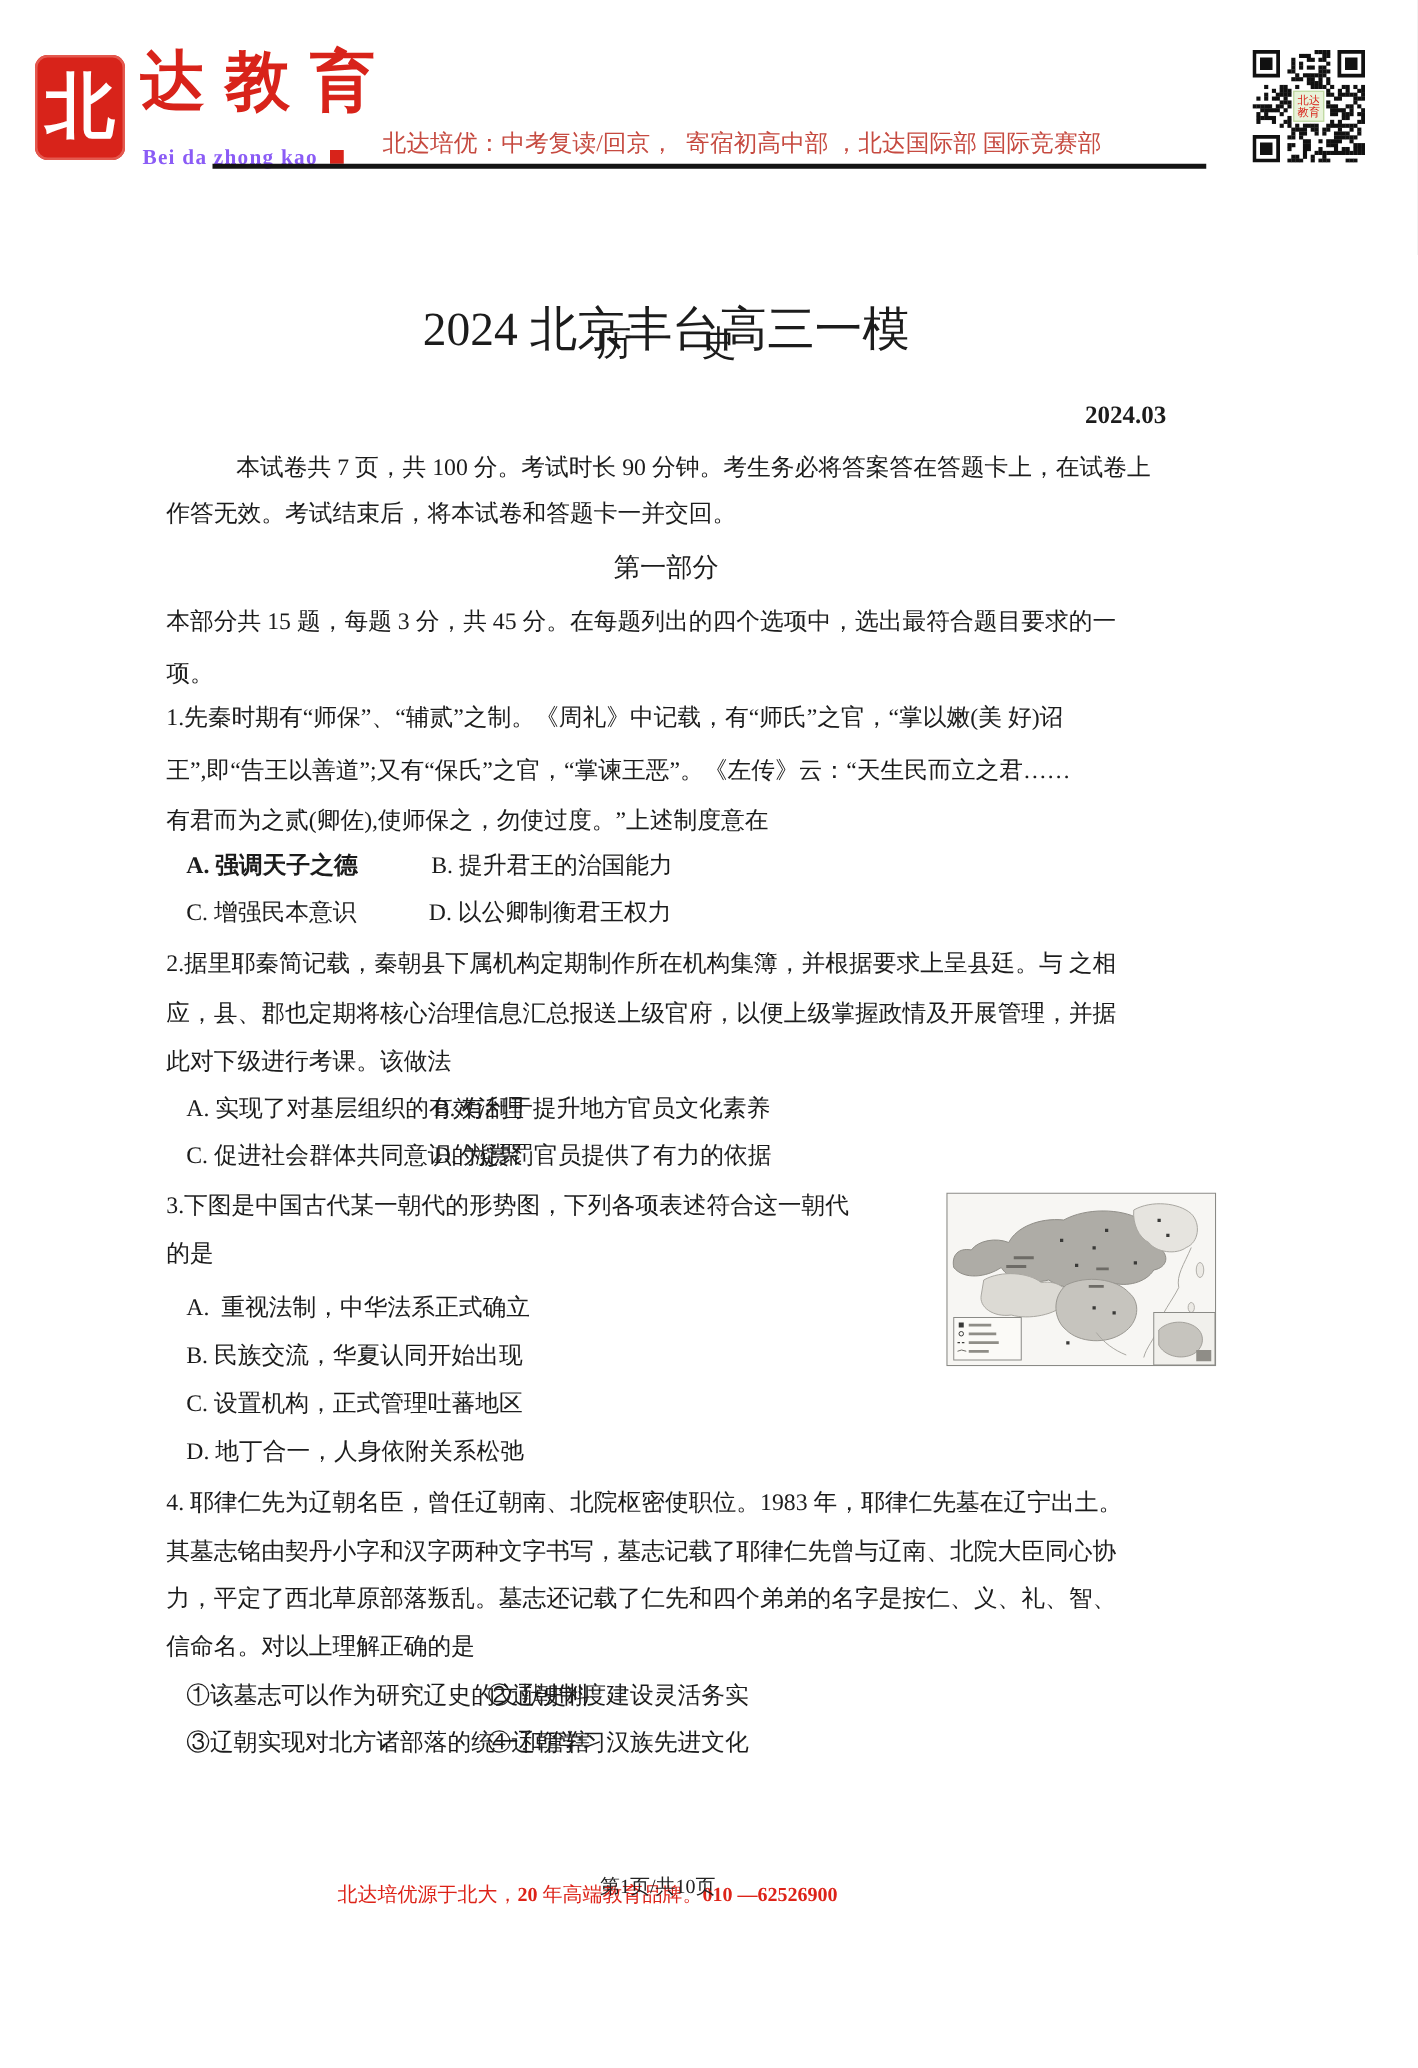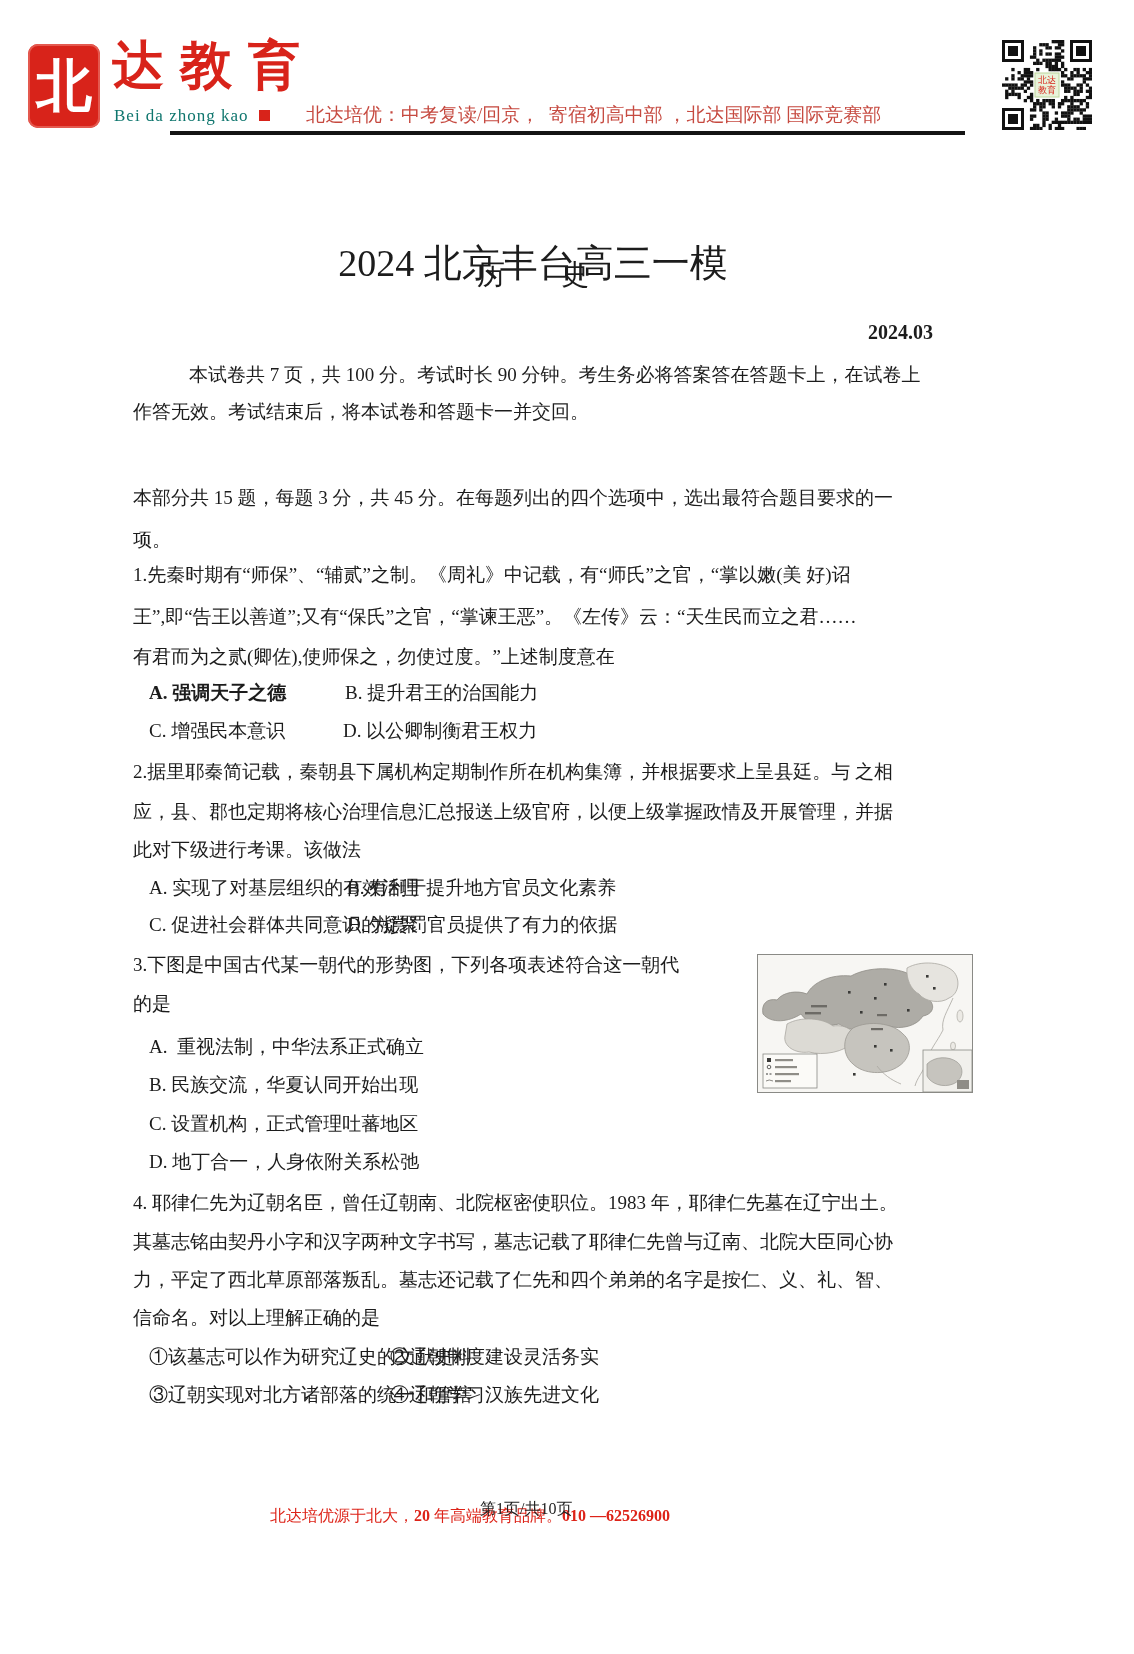--- a/index.html
+++ b/index.html
@@ -12,21 +12,21 @@
     position:absolute;left:28px;top:44px;width:72px;height:84px;background:#d8231a;
     border-radius:10px;display:flex;align-items:center;justify-content:center;
     box-shadow:0 0 0 2px #e4594f inset;
   }
   .seal-char{color:#ffffff;font-size:56px;font-weight:700;line-height:1;font-family:"Liberation Serif","DejaVu Serif",serif;}
   .logo-script{
     position:absolute;left:112px;top:40px;font-size:52px;font-weight:700;color:#d8231a;
     letter-spacing:16px;line-height:1;white-space:nowrap;
   }
   .logo-sub{
-    position:absolute;left:114px;top:106px;font-size:17px;font-weight:400;color:#0f766e;
+    position:absolute;left:114px;top:116px;font-size:17px;font-weight:700;color:#8b5cf6;
     white-space:nowrap;letter-spacing:1px;
   }
   .logo-sub .sq{display:inline-block;width:11px;height:11px;background:#d8231a;margin-left:10px;}
   .tagline{
     position:absolute;left:306px;top:102px;font-size:19px;color:#c64a40;white-space:pre;
   }
   .header-rule{position:absolute;left:170px;top:131px;width:795px;height:4px;background:#141414;}
   
   .qr{position:absolute;left:1002px;top:40px;width:90px;height:90px;}
   .qr svg{display:block;}
@@ -335,20 +335,21 @@
     </svg>
   </div>
 
   <div class="doc-title t1">2024 北京丰台高三一模</div>
   <div class="doc-title t2">历　　史</div>
   <div class="date-line">2024.03</div>
 
   <div class="line" style="left:189px;top:363px;">本试卷共 7 页，共 100 分。考试时长 90 分钟。考生务必将答案答在答题卡上，在试卷上</div>
   <div class="line" style="left:133px;top:400px;">作答无效。考试结束后，将本试卷和答题卡一并交回。</div>
 
+  <div class="section-head">第一部分</div>
   <div class="line" style="left:133px;top:486px;">本部分共 15 题，每题 3 分，共 45 分。在每题列出的四个选项中，选出最符合题目要求的一</div>
   <div class="line" style="left:133px;top:528px;">项。</div>
 
   <div class="line" style="left:133px;top:563px;">1.先秦时期有“师保”、“辅贰”之制。《周礼》中记载，有“师氏”之官，“掌以嫩(美 好)诏</div>
   <div class="line" style="left:133px;top:605px;">王”,即“告王以善道”;又有“保氏”之官，“掌谏王恶”。《左传》云：“天生民而立之君……</div>
   <div class="line" style="left:133px;top:645px;">有君而为之贰(卿佐),使师保之，勿使过度。”上述制度意在</div>
   <div class="line" style="left:149px;top:681px;font-weight:bold;">A. 强调天子之德</div>
   <div class="line" style="left:345px;top:681px;">B. 提升君王的治国能力</div>
   <div class="line" style="left:149px;top:719px;">C. 增强民本意识</div>
   <div class="line" style="left:343px;top:719px;">D. 以公卿制衡君王权力</div>

